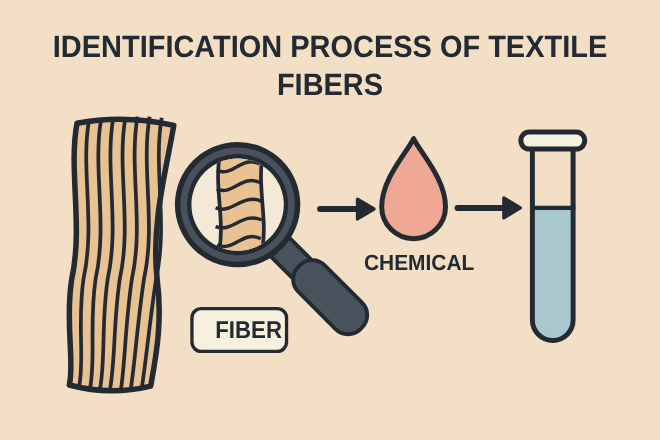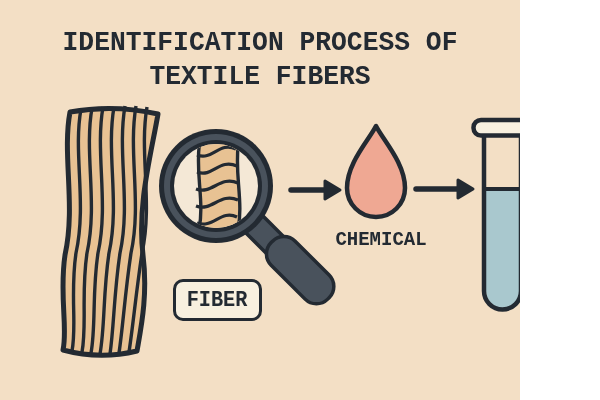--- a/index.html
+++ b/index.html
@@ -1,38 +1,38 @@
 <!DOCTYPE html>
 <html style="--background: #f3dfc5; --outline: #232a32; --fabric: #e8c293; --drop: #efa893; --liquid: #a9c8ce; --magnifier-body: #49525c; --lens-background: #f4e8d6; --label-background: #f8f0df;"><head>
 <meta charset="utf-8">
 <style>
   html,body{margin:0;padding:0;}
   .poster{
     position:relative;
-    width:520px;height:400px;
+    width:600px;height:400px;
     background:var(--background,#f3dfc5);
     overflow:hidden;
-    font-family:Liberation Mono, monospace;
+    font-family:Liberation Sans, sans-serif;
   }
   .title{
     position:absolute;top:26px;left:15px;right:15px;
     text-align:center;
     font-size:28px;font-weight:700;line-height:1.22;
     color:var(--outline,#232a32);
     transform:scaleX(0.94);transform-origin:50% 0;
     letter-spacing:0px;
   }
   .illustration{position:absolute;left:0;top:0;}
   .fiber-label{
     position:absolute;left:173px;top:279px;width:89px;height:42px;
     box-sizing:border-box;
     background:var(--label-background,#f8f0df);
     border:3.5px solid var(--outline,#232a32);
     border-radius:10px;
-    display:flex;align-items:center;justify-content:center;
+    display:flex;align-items:center;justify-content:flex-end;
   }
   .fiber-label span{
     font-size:22px;font-weight:700;color:var(--outline,#232a32);
     transform:scaleX(0.92);
   }
   .chemical-label{
     position:absolute;left:321px;top:228px;width:120px;
     text-align:center;
     font-size:20px;font-weight:700;color:var(--outline,#232a32);
     transform:scaleX(0.95);transform-origin:50% 0;

